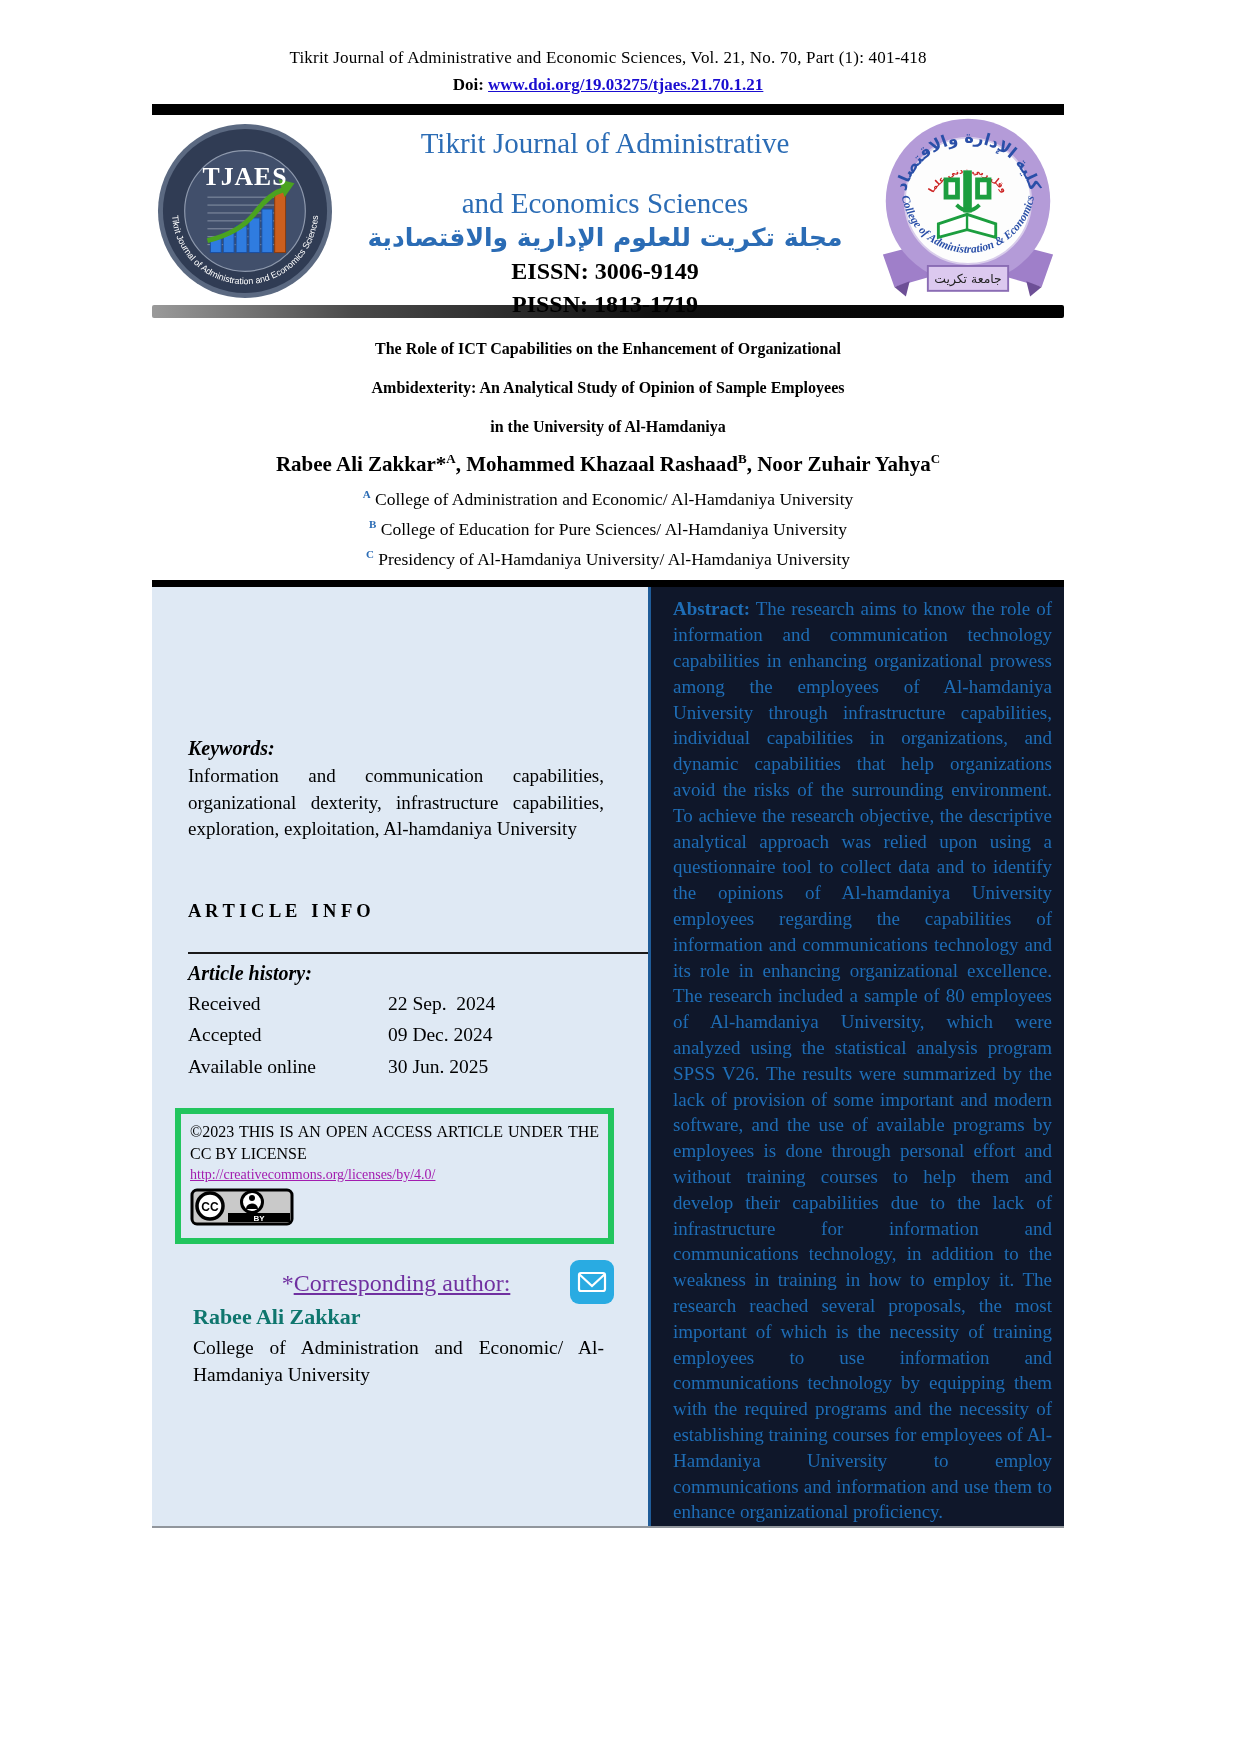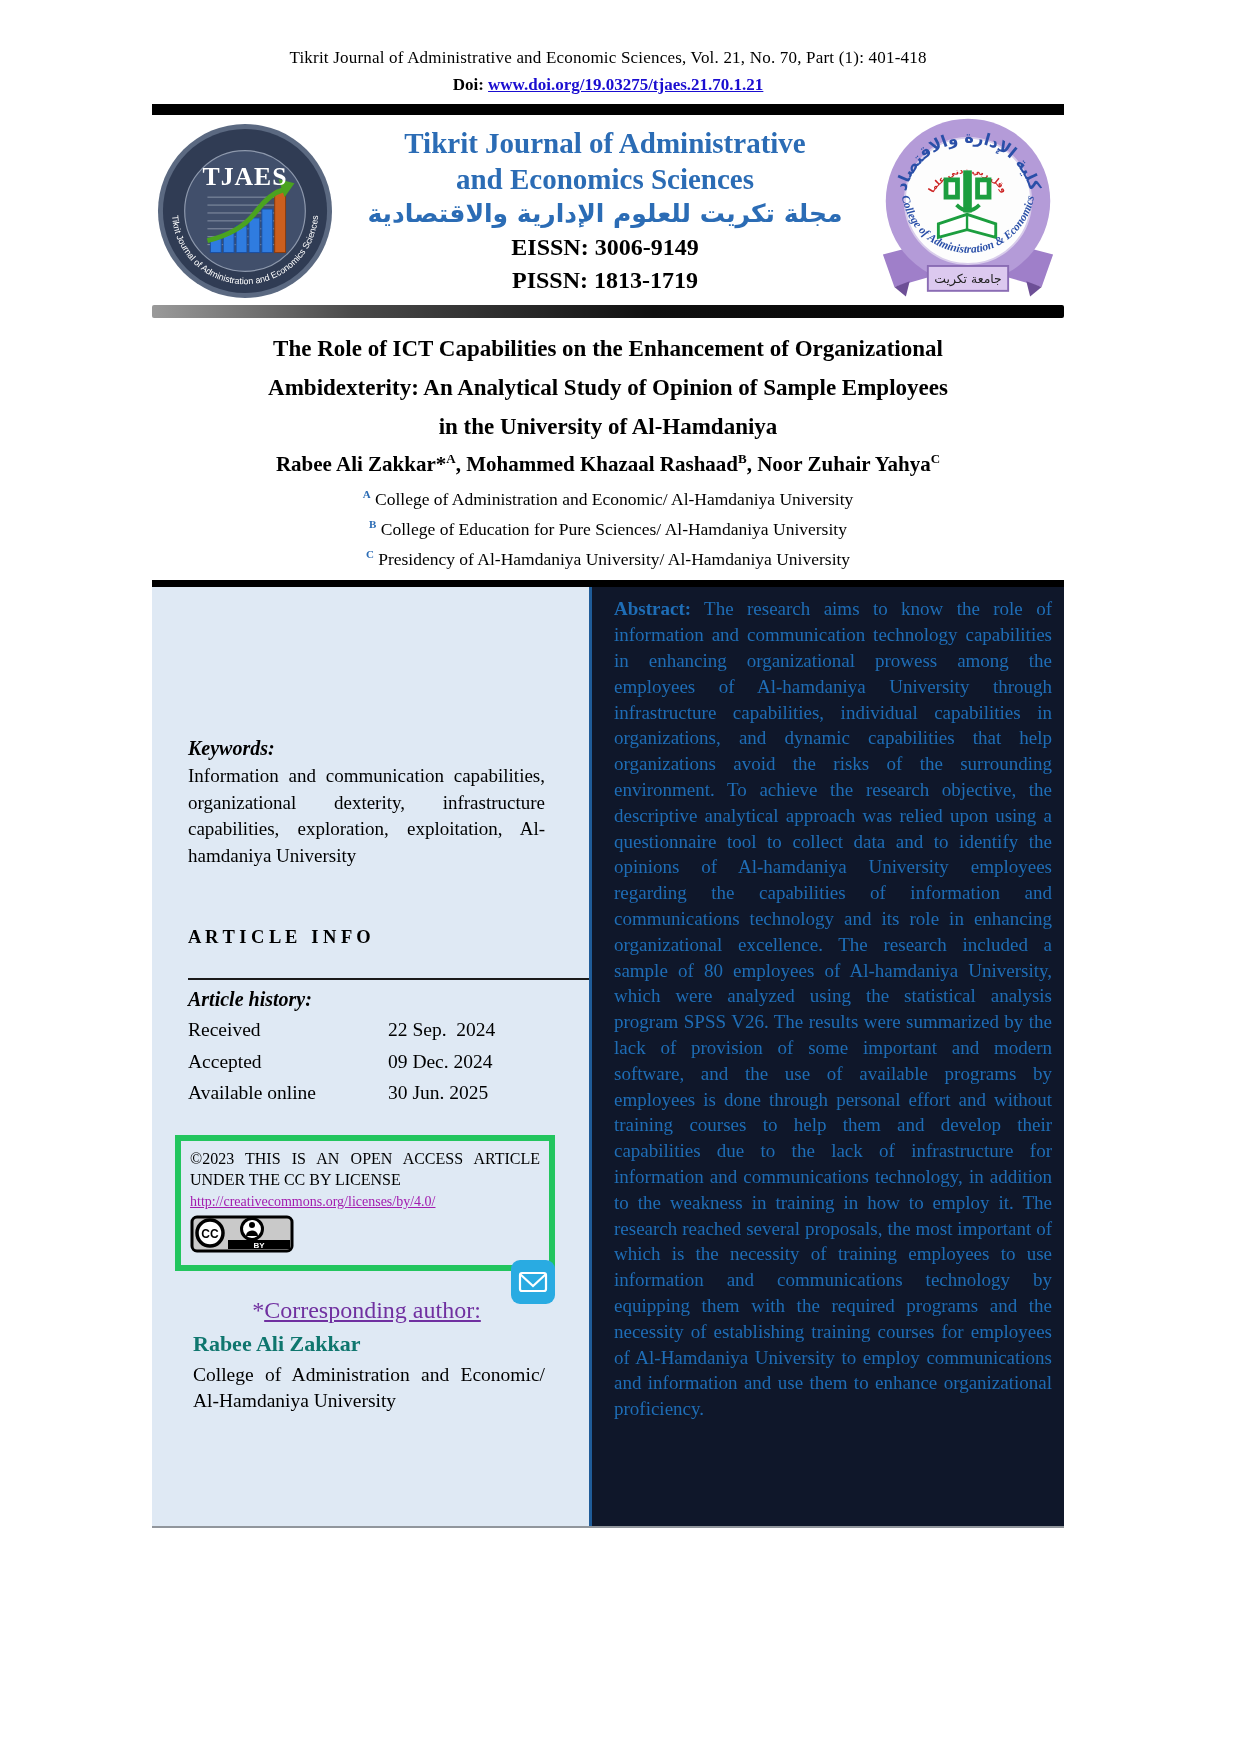--- a/index.html
+++ b/index.html
@@ -11,37 +11,37 @@
   .jline { text-align:center; font-size:17px; letter-spacing:0.2px; }
   .doi-line { text-align:center; font-size:17px; font-weight:bold; margin-top:7px; }
   .doi-line a { color:#1a0dd0; text-decoration:underline; }
   .topbar { height:11px; background:#000; margin-top:9px; }
 
   
   .masthead { display:flex; align-items:center; margin-top:5px; height:182px; }
   .logo-left { width:186px; display:flex; justify-content:center; }
   .logo-right { width:192px; display:flex; justify-content:center; }
   .mast-center { flex:1; text-align:center; }
-  .mast-title { font-size:29px; font-weight:bold; color:#2b6cb5; line-height:36px; }
+  .mast-title { font-size:29px; font-weight:normal; color:#2b6cb5; line-height:36px;margin-top:24px; }
   .mast-arabic { font-size:25px; font-weight:bold; color:#2b6cb5; line-height:34px; font-family:"DejaVu Sans", sans-serif; }
   .mast-issn { font-size:24px; font-weight:bold; color:#000; line-height:33px; }
 
   .gradbar { height:13px; margin-top:3px; border-radius:2px;
              background:linear-gradient(90deg,#9a9a9a 0%,#4a4a4a 22%,#101010 55%,#000 100%); }
 
   
-  .atitle { text-align:center; font-size:23px; font-weight:bold; line-height:39px; margin-top:11px; }
+  .atitle { text-align:center; font-size:16px; font-weight:bold; line-height:39px; margin-top:11px; }
   .authors { text-align:center; font-size:21px; font-weight:bold; color:#000000; margin-top:5px; }
   .authors sup { font-size:13px; }
   .affils { text-align:center; font-size:17.5px; line-height:25px; margin-top:5px; }
   .affils sup { color:#2b6cb5; font-weight:bold; font-size:11px; }
 
   
   .section { display:flex; margin-top:9px; border-top:7px solid #000; border-bottom:2px solid #91969c; height:948px; }
-  .left-col { width:437px; background:#dfe9f4; padding:0 44px 12px 36px; position:relative; }
+  .left-col { width:496px; background:#dfe9f4; padding:0 44px 12px 36px; position:relative; }
   .divider { width:3px; background:#1f5c99; }
   .right-col { flex:1; background:#0f172a; padding:9px 12px 0 22px; }
 
   .kw-label { margin-top:150px; font-size:20px; font-weight:bold; font-style:italic; }
   .kw-text { font-size:19px; line-height:26.5px; text-align:justify; margin-top:3px; }
   .ai-head { margin-top:58px; font-size:18.5px; font-weight:bold; white-space:pre; }
   .ai-rule { margin-top:30px; margin-right:-44px; border-top:2px solid #1a1a1a; }
   .hist-label { font-size:20px; font-weight:bold; font-style:italic; margin-top:4px; line-height:30px; }
   .hist-row { display:flex; font-size:19.5px; line-height:31.5px; }
   .hist-row .hl { width:200px; }

